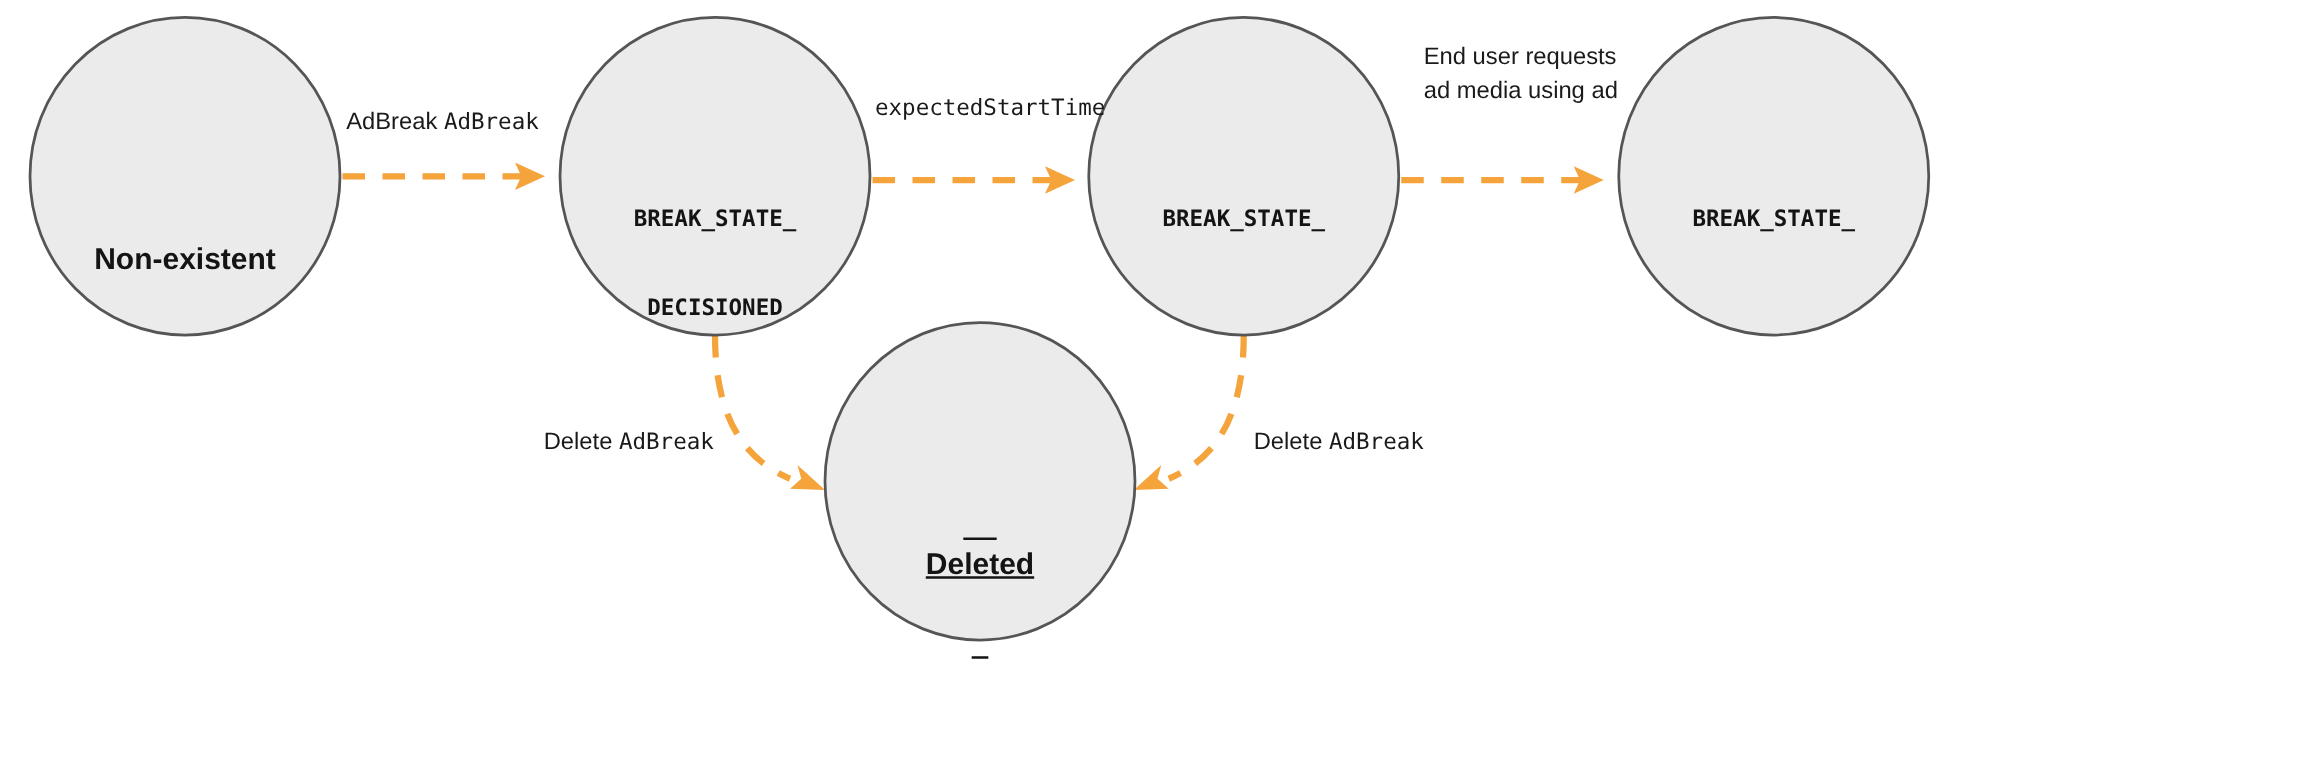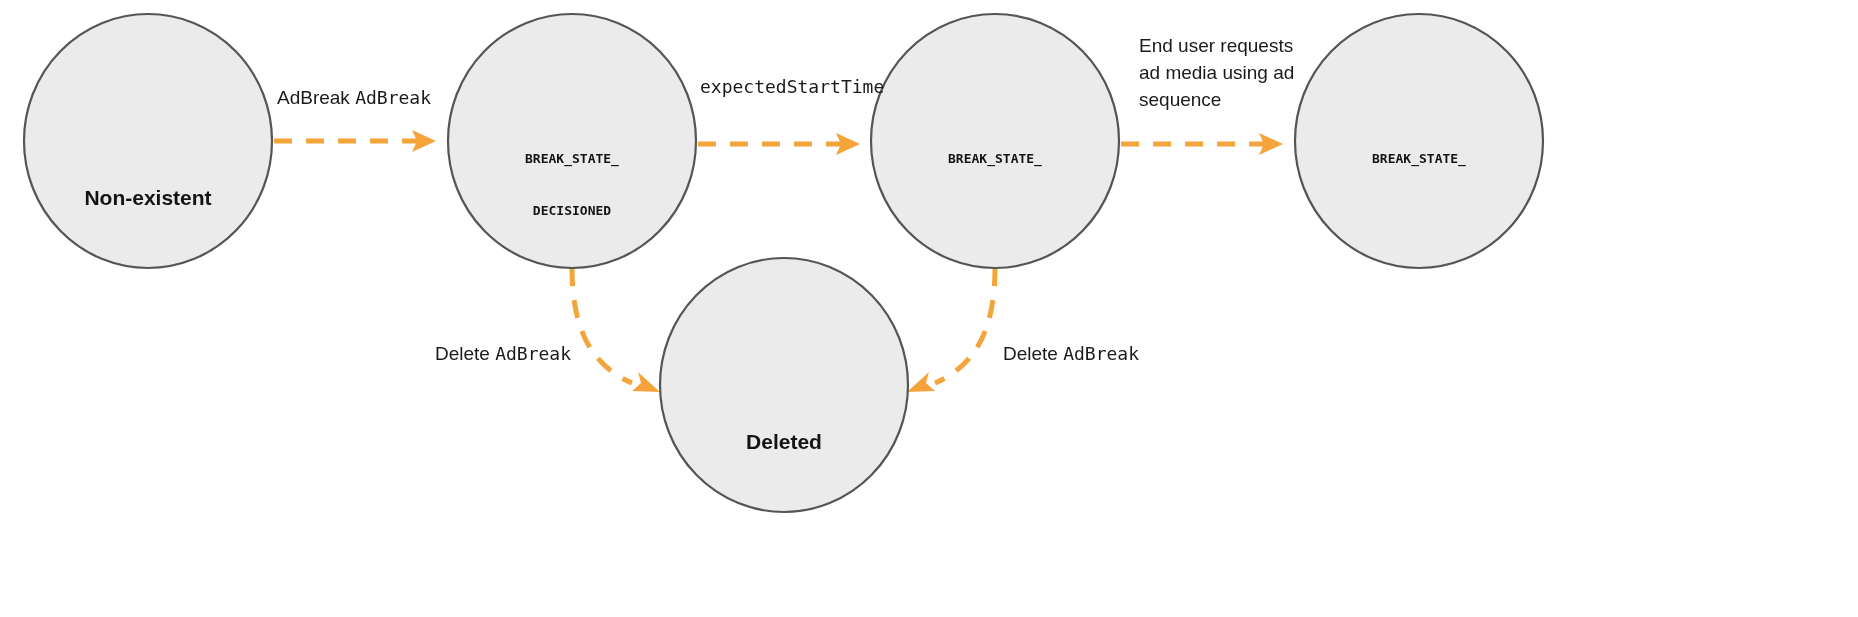--- a/index.html
+++ b/index.html
@@ -48,26 +48,26 @@
     position: absolute;
     text-align: center;
     color: #141414;
     font-weight: bold;
     line-height: 1.32;
     white-space: pre;
     pointer-events: none;
   }
   .node-label.mono {
     font-family: "DejaVu Sans Mono", "Liberation Mono", monospace;
-    font-size: 13px;
+    font-size: 18px;
     letter-spacing: 0px;
   }
   .node-label.sans {
     font-family: "Liberation Sans", sans-serif;
-    font-size: 21px;
+    font-size: 24px;
   }
   .edge-label {
     position: absolute;
     color: #1a1a1a;
     font-family: "Liberation Sans", sans-serif;
     font-size: 19px;
     line-height: 1.42;
     white-space: nowrap;
     pointer-events: none;
   }
@@ -128,36 +128,35 @@
   </div>
 
   <div class="node-label mono" style="left:871px; top:116px; width:248px;">
     <span class="lbl-line">BREAK_STATE_</span>
   </div>
 
   <div class="node-label mono" style="left:1295px; top:116px; width:248px;">
     <span class="lbl-line">BREAK_STATE_</span>
   </div>
 
-  <div class="node-label sans" style="left:660px; top:373px; width:248px;">
+  <div class="node-label sans" style="left:660px; top:373px; width:248px;text-decoration:underline;">
     <span class="lbl-line">Deleted</span>
   </div>
 
   <div class="edge-label ta-center" style="left:274px; top:85px; width:160px;">
     <span class="lbl-line"><span>AdBreak </span><span class="code">AdBreak</span></span>
   </div>
 
   <div class="edge-label ta-center" style="left:700px; top:74px; width:172px;">
     <span class="lbl-line code">expectedStartTime</span>
   </div>
 
   <div class="edge-label ta-left" style="left:1139px; top:33px; width:190px;">
     <span class="lbl-line">End user requests</span>
     <span class="lbl-line">ad media using ad</span>
-    <span class="lbl-line">sequence</span>
   </div>
 
   <div class="edge-label ta-center" style="left:428px; top:341px; width:150px;">
     <span class="lbl-line"><span>Delete </span><span class="code">AdBreak</span></span>
   </div>
 
   <div class="edge-label ta-center" style="left:996px; top:341px; width:150px;">
     <span class="lbl-line"><span>Delete </span><span class="code">AdBreak</span></span>
   </div>
 

